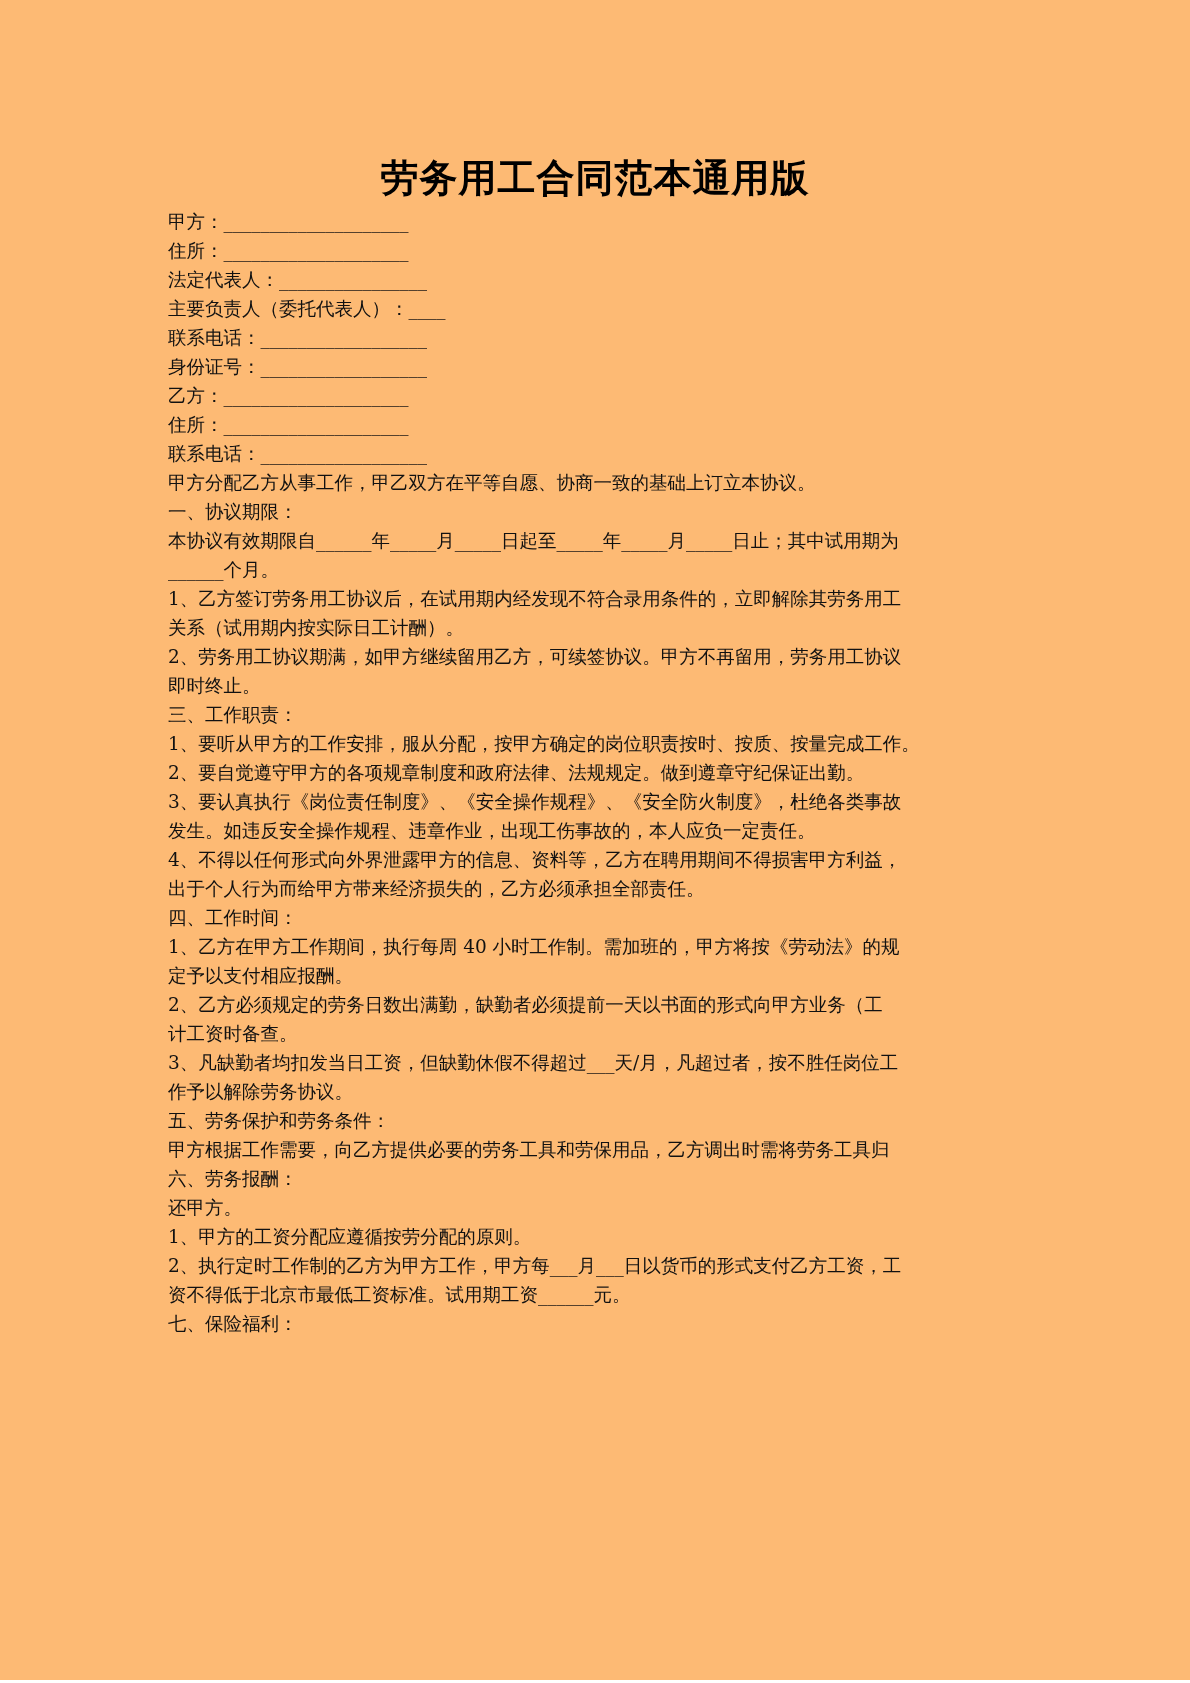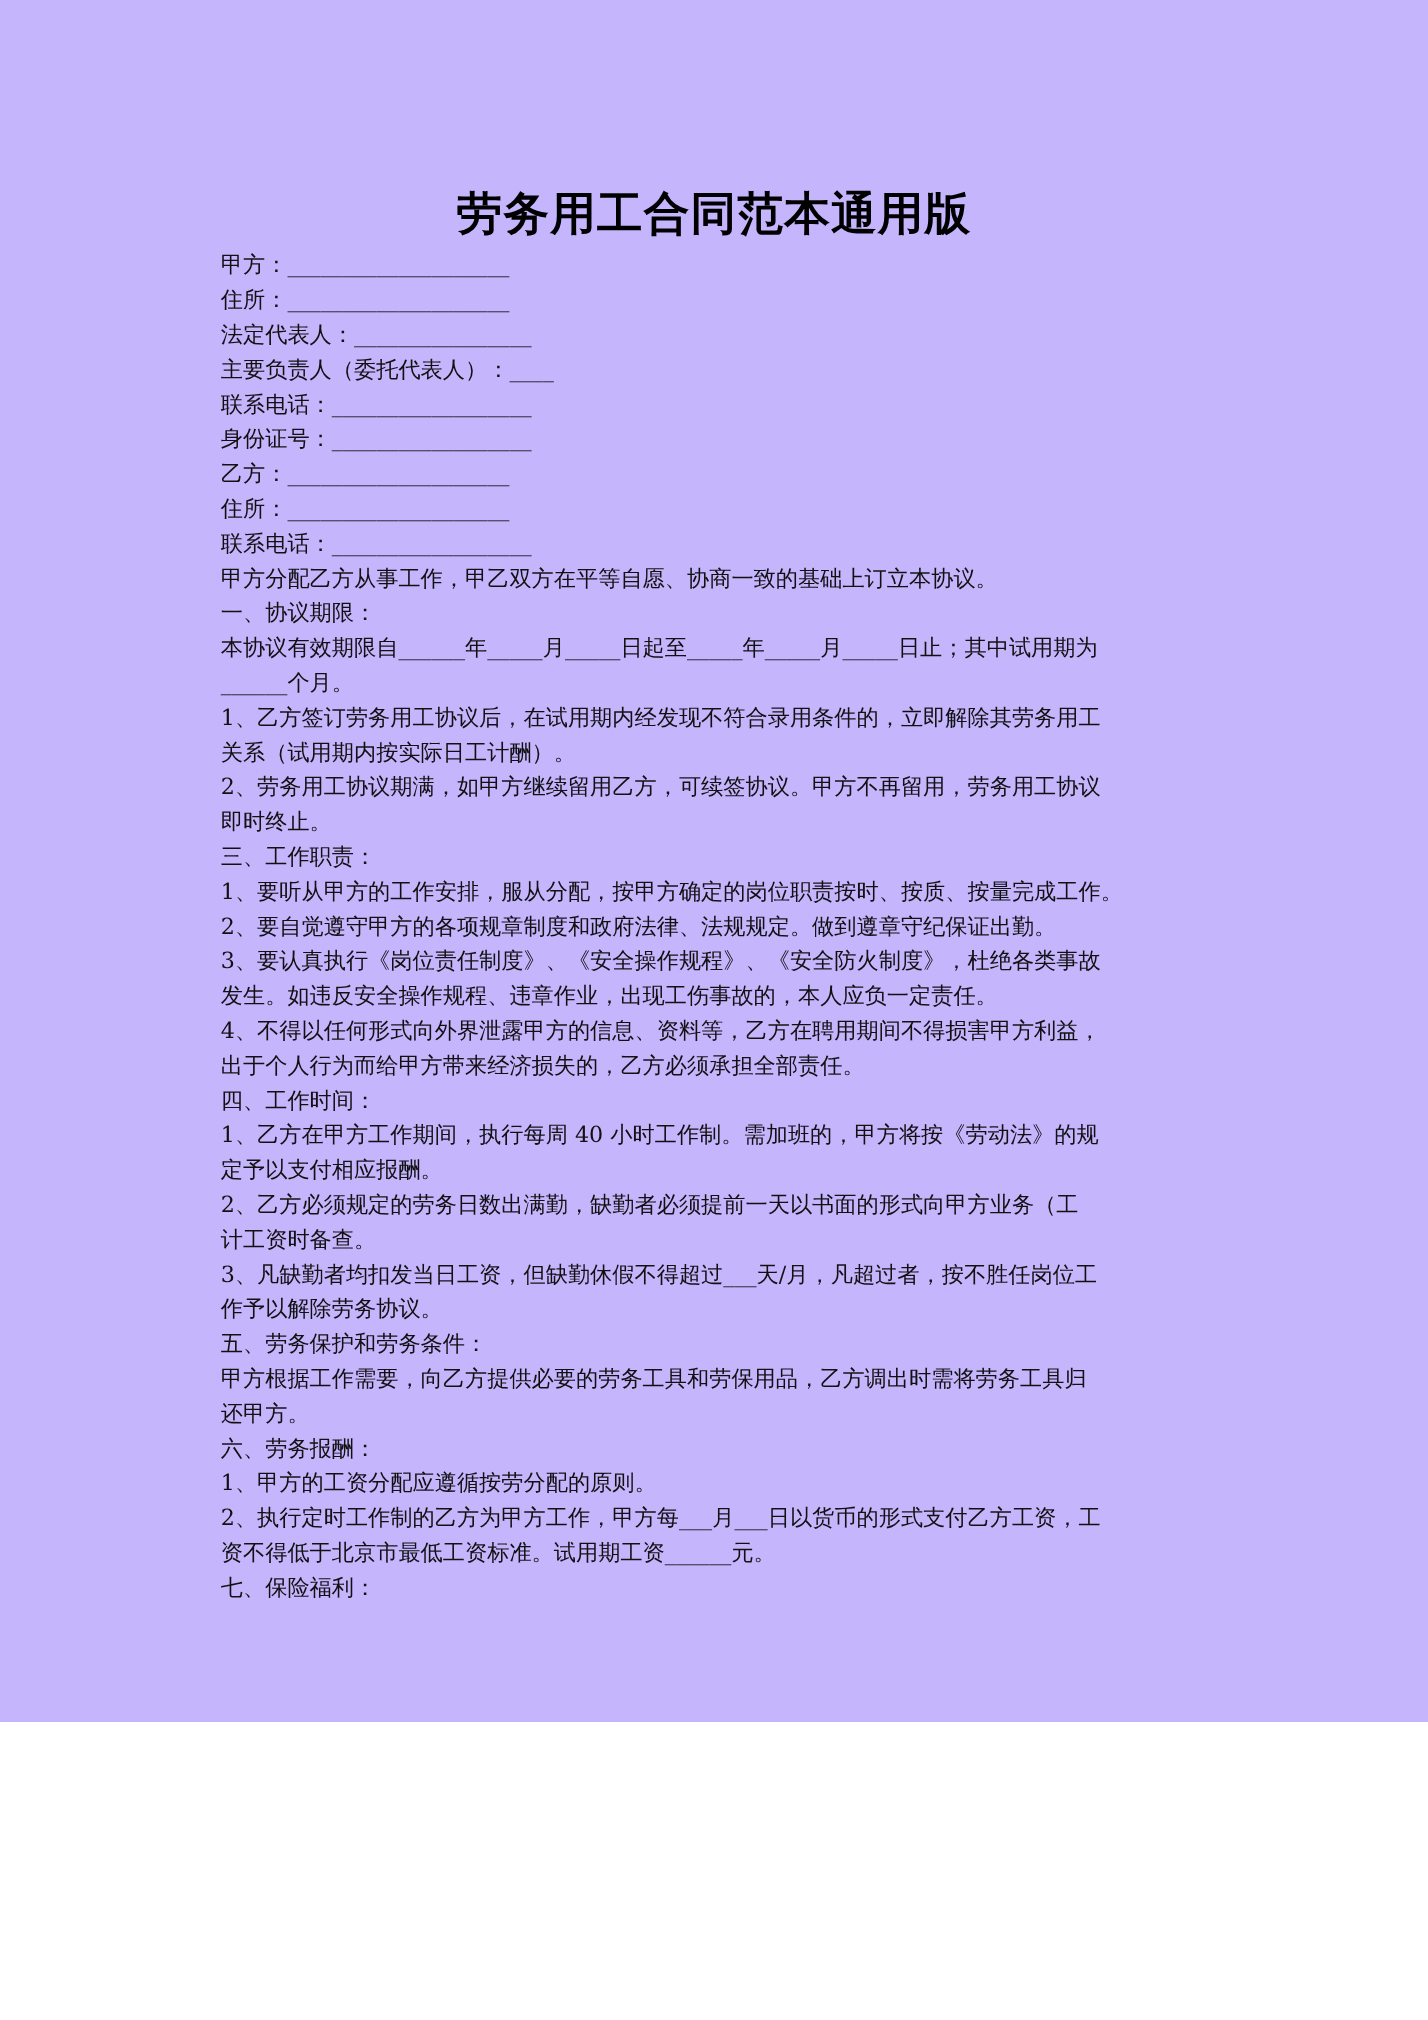--- a/index.html
+++ b/index.html
@@ -1,30 +1,30 @@
 <!DOCTYPE html>
 <html><head>
   <meta charset="utf-8">
   <style>
     html, body { margin: 0; padding: 0; background: #ffffff; }
     body { width: 1190px; height: 1683px; position: relative; overflow: hidden; }
     .page {
-      position: absolute; left: 0; top: 0; width: 1190px; height: 1435px; background: #c4b5fd; text-decoration: underline;
+      position: absolute; left: 0; top: 0; width: 1190px; height: 1680px; background: #fdba74; text-decoration: underline;
     }
     .title {
       position: absolute; left: 0; width: 1190px; top: 152px; text-align: center;
       font-family: "DejaVu Sans", sans-serif; font-weight: bold; font-size: 38px;
       color: #000; letter-spacing: 1px; line-height: 52px;
     }
     .body {
       position: absolute; left: 168px; top: 207px; width: 790px;
       font-family: "DejaVu Serif", serif; font-size: 18.5px; color: #111;
       line-height: 29px;
     }
-    .line { white-space: nowrap; height: 29px; margin-left: 16px; }
+    .line { white-space: nowrap; height: 29px; }
   </style>
 </head>
 <body>
 
 <div class="page">
   <div class="title">劳务用工合同范本通用版</div>
   <div class="body" id="doc-body">
       <div class="line">甲方：____________________</div>
       <div class="line">住所：____________________</div>
       <div class="line">法定代表人：________________</div>
@@ -51,20 +51,20 @@
       <div class="line">出于个人行为而给甲方带来经济损失的，乙方必须承担全部责任。</div>
       <div class="line">四、工作时间：</div>
       <div class="line">1、乙方在甲方工作期间，执行每周 40 小时工作制。需加班的，甲方将按《劳动法》的规</div>
       <div class="line">定予以支付相应报酬。</div>
       <div class="line">2、乙方必须规定的劳务日数出满勤，缺勤者必须提前一天以书面的形式向甲方业务（工</div>
       <div class="line">计工资时备查。</div>
       <div class="line">3、凡缺勤者均扣发当日工资，但缺勤休假不得超过___天/月，凡超过者，按不胜任岗位工</div>
       <div class="line">作予以解除劳务协议。</div>
       <div class="line">五、劳务保护和劳务条件：</div>
       <div class="line">甲方根据工作需要，向乙方提供必要的劳务工具和劳保用品，乙方调出时需将劳务工具归</div>
+      <div class="line">六、劳务报酬：</div>
       <div class="line">还甲方。</div>
-      <div class="line">六、劳务报酬：</div>
       <div class="line">1、甲方的工资分配应遵循按劳分配的原则。</div>
       <div class="line">2、执行定时工作制的乙方为甲方工作，甲方每___月___日以货币的形式支付乙方工资，工</div>
       <div class="line">资不得低于北京市最低工资标准。试用期工资______元。</div>
       <div class="line">七、保险福利：</div>
     </div>
 </div>
 
 </body></html>

